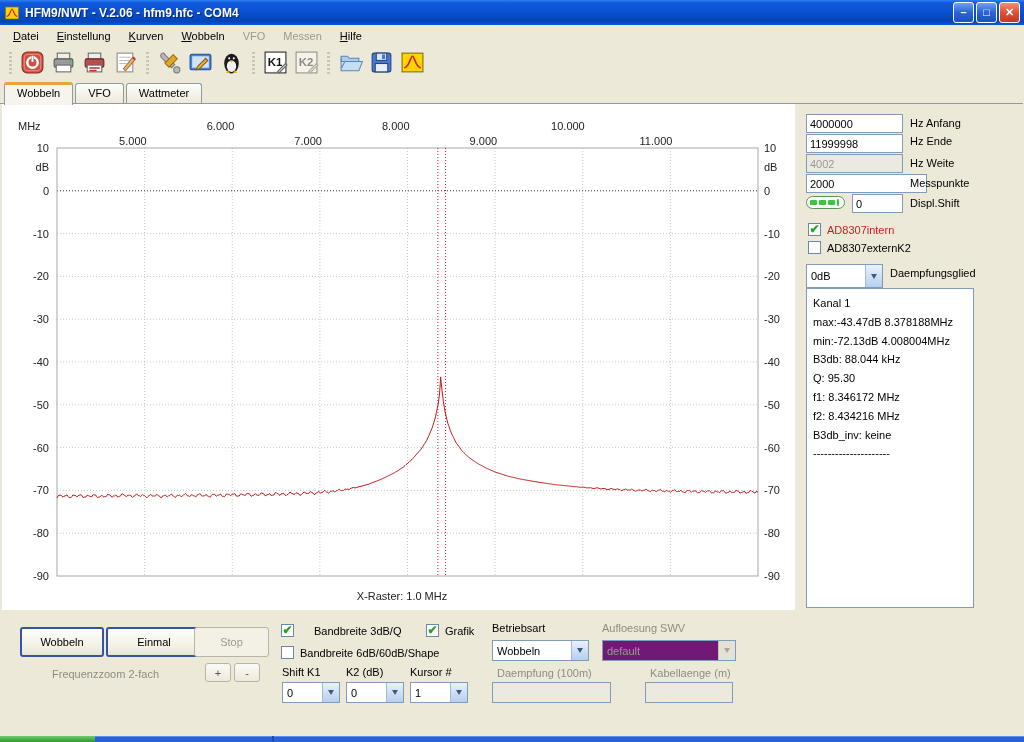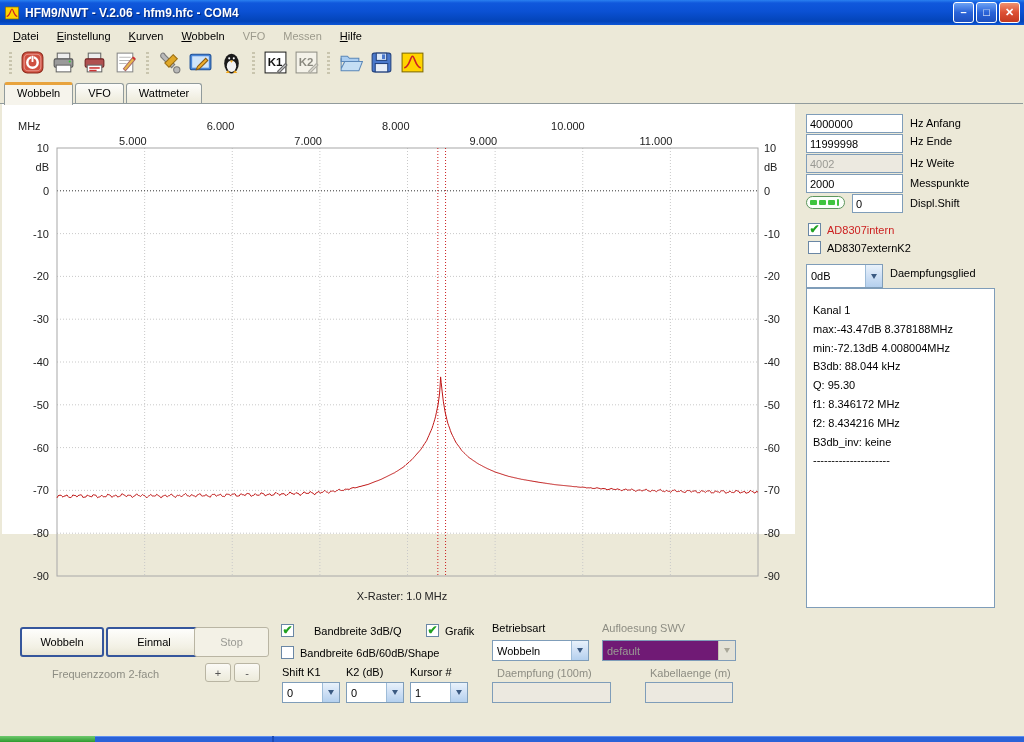--- a/index.html
+++ b/index.html
@@ -35,21 +35,21 @@
   .tabrow{position:absolute;left:0;top:81px;width:1024px;height:22px;display:flex;
     align-items:flex-end;padding-left:4px;}
   .tab{border:1px solid #919b9c;border-bottom:none;border-radius:3px 3px 0 0;
     padding:3px 12px 3px 12px;margin-right:2px;background:linear-gradient(#fdfdfb,#ece9d8);
     position:relative;top:1px;height:14px;}
   .tab.active{background:#f6f4ec;border-top:3px solid #e8a33d;padding-top:2px;top:2px;height:15px;
     z-index:3;}
   .contentframe{position:absolute;left:0;top:103px;width:1023px;height:632px;
     border-top:1px solid #919b9c;box-sizing:border-box;}
   
-  #chart{position:absolute;left:2px;top:104px;width:793px;height:430px;background:#fff;}
+  #chart{position:absolute;left:2px;top:104px;width:793px;height:506px;background:#fff;}
   
   .xpinput{position:absolute;height:19px;border:1px solid #7f9db9;background:#fff;
     font-family:"Liberation Sans",sans-serif;font-size:11px;padding:0 3px;box-sizing:border-box;}
   .xpinput.dis{background:#ece9e0;color:#9a9a94;}
   .flabel{position:absolute;white-space:nowrap;}
   .flabel.gray{color:#8d8d83;}
   .flabel.red{color:#cc1f1f;}
   .cb{position:absolute;width:13px;height:13px;background:#fff;border:1px solid #6a87a5;
     box-sizing:border-box;display:flex;align-items:center;justify-content:center;}
   .cb .mark{display:none;color:#21a121;font-weight:bold;font-size:12px;line-height:1;margin-top:-1px;}
@@ -62,22 +62,22 @@
     display:flex;align-items:center;justify-content:center;}
   .chev{width:0;height:0;border-left:3.5px solid transparent;border-right:3.5px solid transparent;
     border-top:5px solid #3b5a82;}
   .combo.dis{background:#701a75;color:#9a9a94;}
   .combo.dis .btn{background:#e4e2d6;border-left-color:#c7c4b2;}
   .combo.dis .chev{border-top-color:#a8a698;}
   .slider{position:absolute;width:39px;height:13px;border:1px solid #5d965d;border-radius:7px;
     background:#fbfffb;box-sizing:border-box;display:flex;align-items:center;padding:0 3px;gap:2px;}
   .slider i{display:block;width:7px;height:5px;background:#3ec43e;border-radius:1px;}
   .slider i.end{width:2px;height:7px;}
-  .infobox{position:absolute;left:806px;top:288px;width:189px;height:320px;background:#fff;
-    border:1px solid #7f9db9;box-sizing:border-box;padding:12px 6px;line-height:18.8px;
+  .infobox{position:absolute;left:806px;top:288px;width:168px;height:320px;background:#fff;
+    border:1px solid #7f9db9;box-sizing:border-box;padding:5px 6px;line-height:18.8px;
     white-space:nowrap;overflow:hidden;}
   
   .xpbtn{position:absolute;box-sizing:border-box;background:linear-gradient(180deg,#fefefc,#f2f0e4 70%,#e8e5d4);
     border:2px solid #35569c;border-radius:3px;display:flex;align-items:center;justify-content:center;
     font-family:"Liberation Sans",sans-serif;font-size:11px;}
   .xpbtn.flat{border:1px solid #b9b5a3;color:#9a9a94;background:#f3f1e6;}
   .xpbtn.small{border:1px solid #b9b5a3;color:#555;background:linear-gradient(180deg,#fbfaf6,#eceada);}
   
   .taskbar{position:absolute;left:0;top:736px;width:1024px;height:6px;background:#2a62d8;}
   .taskbar .start{position:absolute;left:0;top:0;width:95px;height:6px;
@@ -282,21 +282,21 @@
   <div>
     <input class="xpinput" style="left: 806px; top: 114px; width: 97px;" value="4000000">
     <span class="flabel" style="left:910px;top:117px;">Hz Anfang</span>
 
     <input class="xpinput" style="left: 806px; top: 134px; width: 97px;" value="11999998">
     <span class="flabel" style="left:910px;top:135px;">Hz Ende</span>
 
     <input class="xpinput dis" style="left: 806px; top: 154px; width: 97px;" disabled="" value="4002">
     <span class="flabel" style="left:910px;top:157px;">Hz Weite</span>
 
-    <input class="xpinput" style="left: 806px; top: 174px; width: 97px;" value="2000">
+    <input class="xpinput" style="left: 806px; top: 174px; width: 121px;" value="2000">
     <span class="flabel" style="left:910px;top:177px;">Messpunkte</span>
 
     <span class="slider" style="left:806px;top:196px;">
         <i></i>
         <i></i>
         <i></i>
         <i class="end"></i>
       </span>
     <input class="xpinput" style="left: 852px; top: 194px; width: 51px;" value="0">
     <span class="flabel" style="left:910px;top:197px;">Displ.Shift</span>

